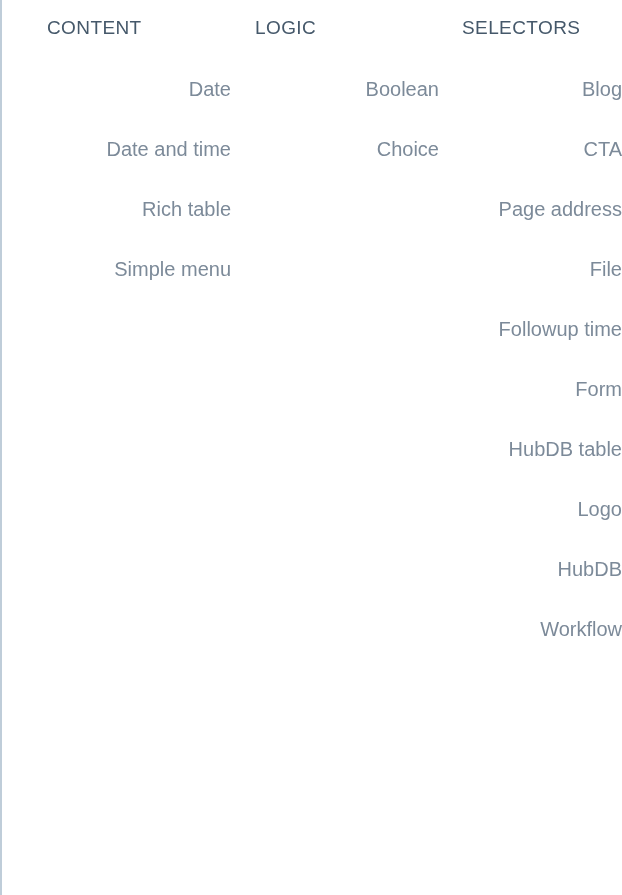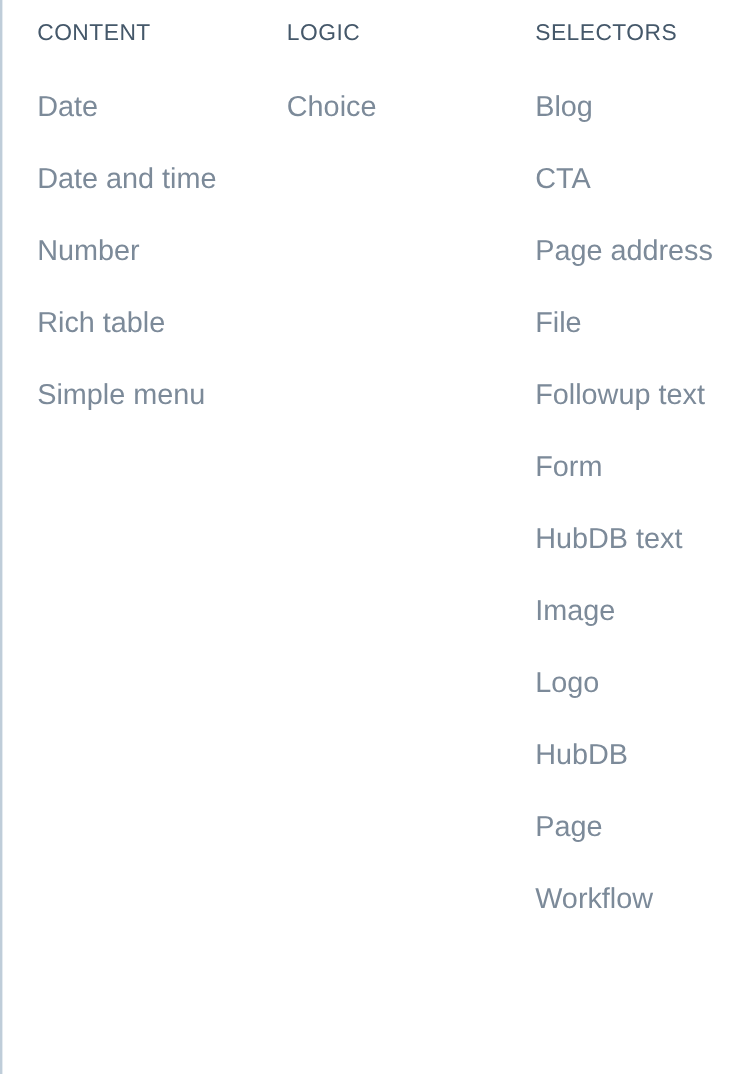--- a/index.html
+++ b/index.html
@@ -41,21 +41,21 @@
   }
 
   
   .column.col-0 { left: 31px;  width: 200px; }
   .column.col-1 { left: 239px; width: 200px; }
   .column.col-2 { left: 446px; width: 176px; }
 
   .column-header {
     position: absolute;
     top: 16px;
-    left: 0;
+    left: 16px;
     margin: 0;
     font-size: 19px;
     line-height: 24px;
     font-weight: 400;
     letter-spacing: 0.4px;
     color: #45586a;
     white-space: nowrap;
   }
 
   .item-list {
@@ -66,63 +66,62 @@
     padding: 0;
     list-style: none;
     width: 100%;
   }
 
   
   .item {
     height: 60px;
     margin: 0;
     padding: 0;
-    font-size: 24px;
+    font-size: 20px;
     line-height: 27px;
     font-weight: 400;
     color: #7c8a99;
     white-space: nowrap;
+    text-align: right;
   }
 </style>
 </head>
 <body>
 
 <div class="left-rule"></div>
 
 <div class="columns">
 
   <section class="column col-0">
     <h2 class="column-header">CONTENT</h2>
     <ul class="item-list">
       <li class="item">Date</li>
       <li class="item">Date and time</li>
-      <li class="item">Number</li>
       <li class="item">Rich table</li>
       <li class="item">Simple menu</li>
     </ul>
   </section>
 
   <section class="column col-1">
     <h2 class="column-header">LOGIC</h2>
     <ul class="item-list">
+      <li class="item">Boolean</li>
       <li class="item">Choice</li>
     </ul>
   </section>
 
   <section class="column col-2">
     <h2 class="column-header">SELECTORS</h2>
     <ul class="item-list">
       <li class="item">Blog</li>
       <li class="item">CTA</li>
       <li class="item">Page address</li>
       <li class="item">File</li>
-      <li class="item">Followup text</li>
+      <li class="item">Followup time</li>
       <li class="item">Form</li>
-      <li class="item">HubDB text</li>
-      <li class="item">Image</li>
+      <li class="item">HubDB table</li>
       <li class="item">Logo</li>
       <li class="item">HubDB</li>
-      <li class="item">Page</li>
       <li class="item">Workflow</li>
     </ul>
   </section>
 
 </div>
 
 </body></html>

